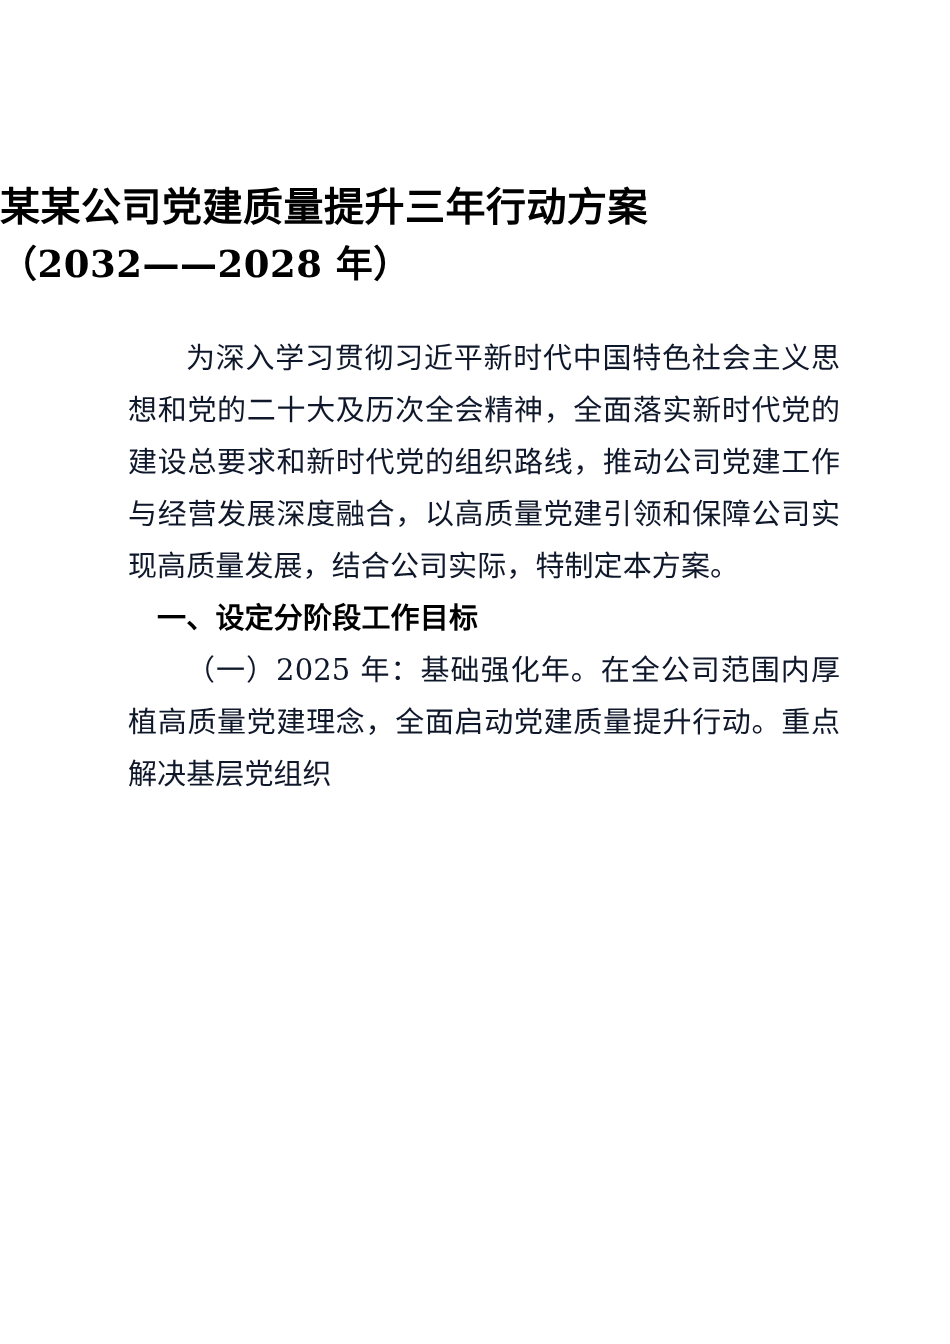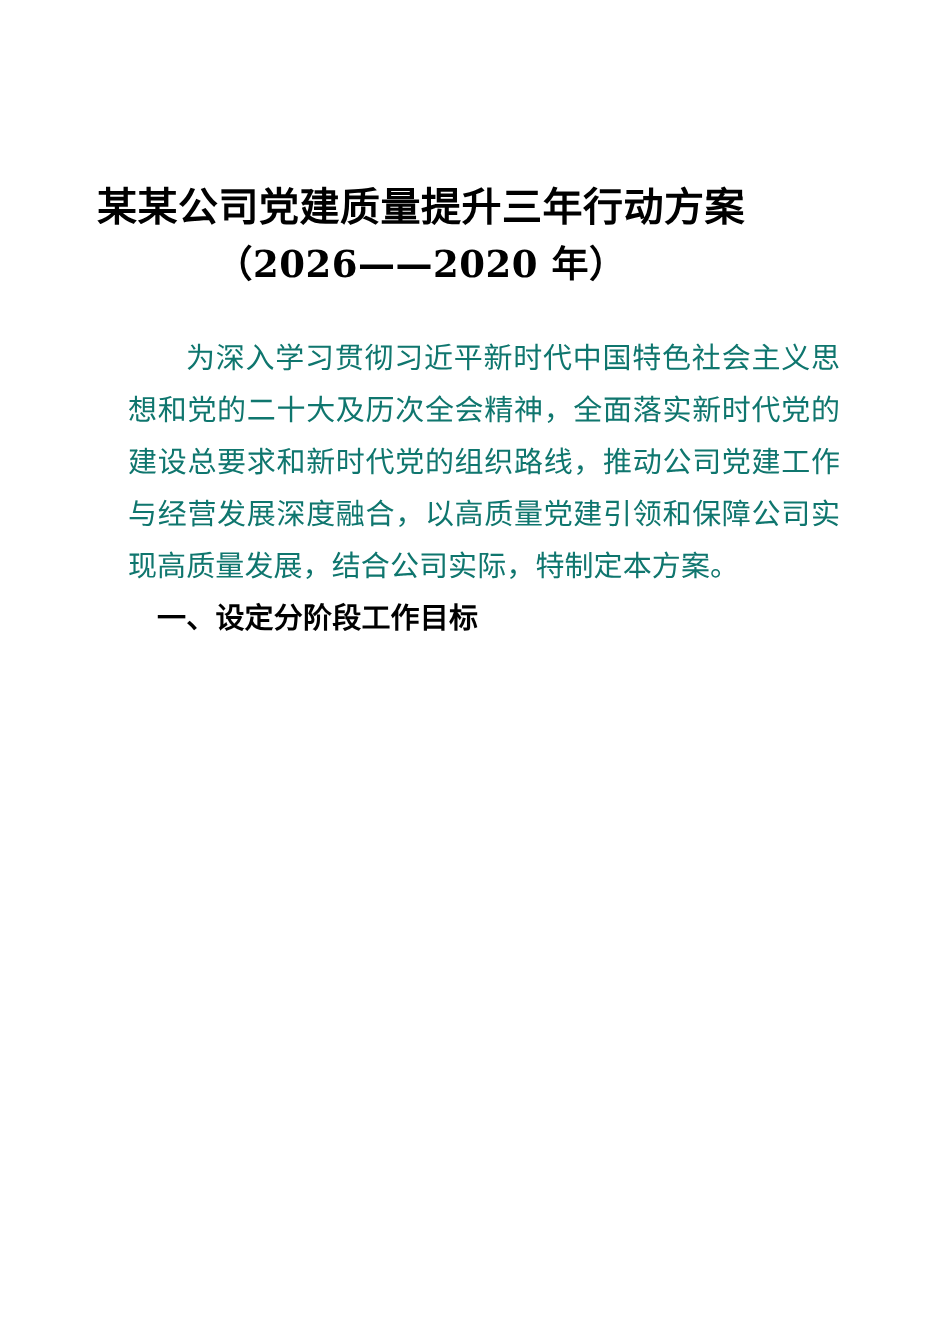--- a/index.html
+++ b/index.html
@@ -23,21 +23,20 @@
     overflow: hidden;
     box-sizing: border-box;
   }
 
   
   .title-block {
     position: absolute;
     left: 0;
     top: 178px;
     width: 842px;
-    text-align: center;
   }
 
   .doc-title {
     font-family: "DejaVu Sans", "Liberation Sans", sans-serif;
     font-weight: 700;
     font-size: 40px;
     line-height: 58px;
     letter-spacing: 0.5px;
     color: #000000;
     white-space: nowrap;
@@ -63,21 +62,21 @@
 
   p.para {
     margin: 0;
     font-family: "DejaVu Serif", "Liberation Serif", serif;
     font-size: 29px;
     line-height: 52px;
     text-align: justify;
     text-align-last: left;
     text-indent: 58px;
     letter-spacing: 0.1px;
-    color: #0f766e;
+    color: #0f172a;
     word-break: break-all;
   }
 
   h2.section-heading {
     margin: 0;
     font-family: "DejaVu Sans", "Liberation Sans", sans-serif;
     font-weight: 700;
     font-size: 29px;
     line-height: 52px;
     text-indent: 29px;
@@ -86,21 +85,22 @@
     text-align: left;
   }
 </style>
 </head>
 <body>
 
 <div class="page">
 
   <div class="title-block">
     <div class="doc-title">某某公司党建质量提升三年行动方案</div>
-    <div class="doc-subtitle">（2026——2020 年）</div>
+    <div class="doc-subtitle">（2032——2028 年）</div>
   </div>
 
   <div class="body-block">
       <p class="para">为深入学习贯彻习近平新时代中国特色社会主义思想和党的二十大及历次全会精神，全面落实新时代党的建设总要求和新时代党的组织路线，推动公司党建工作与经营发展深度融合，以高质量党建引领和保障公司实现高质量发展，结合公司实际，特制定本方案。</p>
       <h2 class="section-heading">一、设定分阶段工作目标</h2>
+      <p class="para">（一）2025 年：基础强化年。在全公司范围内厚植高质量党建理念，全面启动党建质量提升行动。重点解决基层党组织</p>
     </div>
 
 </div>
 
 </body></html>

